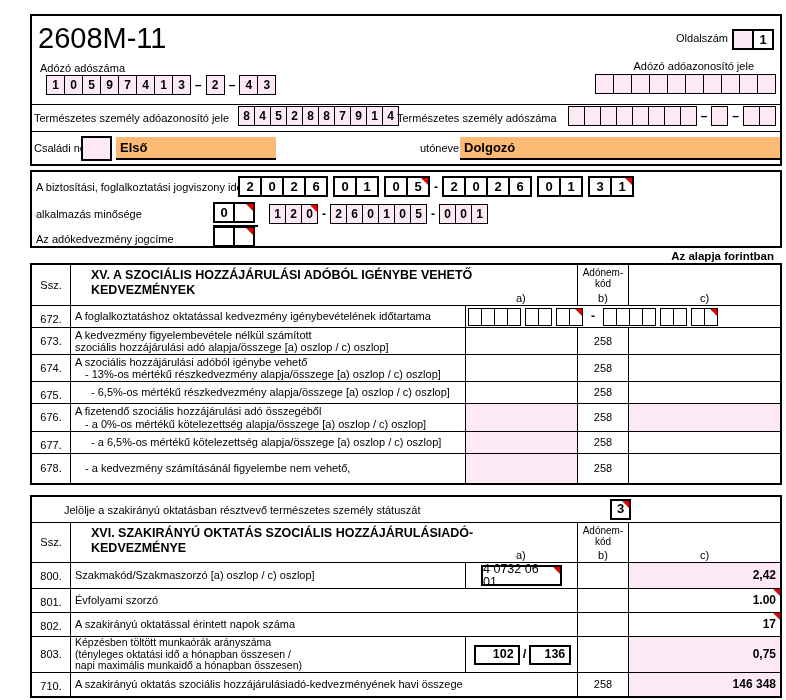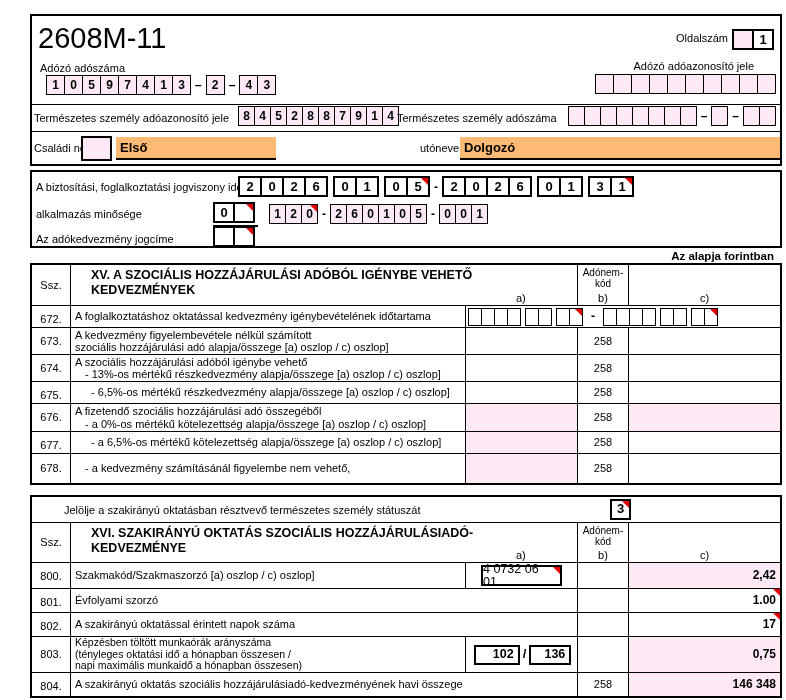--- a/index.html
+++ b/index.html
@@ -400,21 +400,21 @@
       <span class="dline">napi maximális munkaidő a hónapban összesen)</span>
     </div>
     <div class="c acell2">
       <span class="vbox2">102</span>
       <span class="slash">/</span>
       <span class="vbox2" style="width:42px">136</span>
     </div>
     <div class="c"></div>
     <div class="c vcell pinkcell">0,75</div>
 
-    <div class="c nb num">804.</div>
+    <div class="c nb num">710.</div>
     <div class="c" style="grid-column:2/4">
       <span class="dline">A szakirányú oktatás szociális hozzájárulásiadó-kedvezményének havi összege</span>
     </div>
     <div class="c bcell">258</div>
     <div class="c vcell pinkcell">146 348</div>
   </div>
 
 </div>
 
 </body></html>

